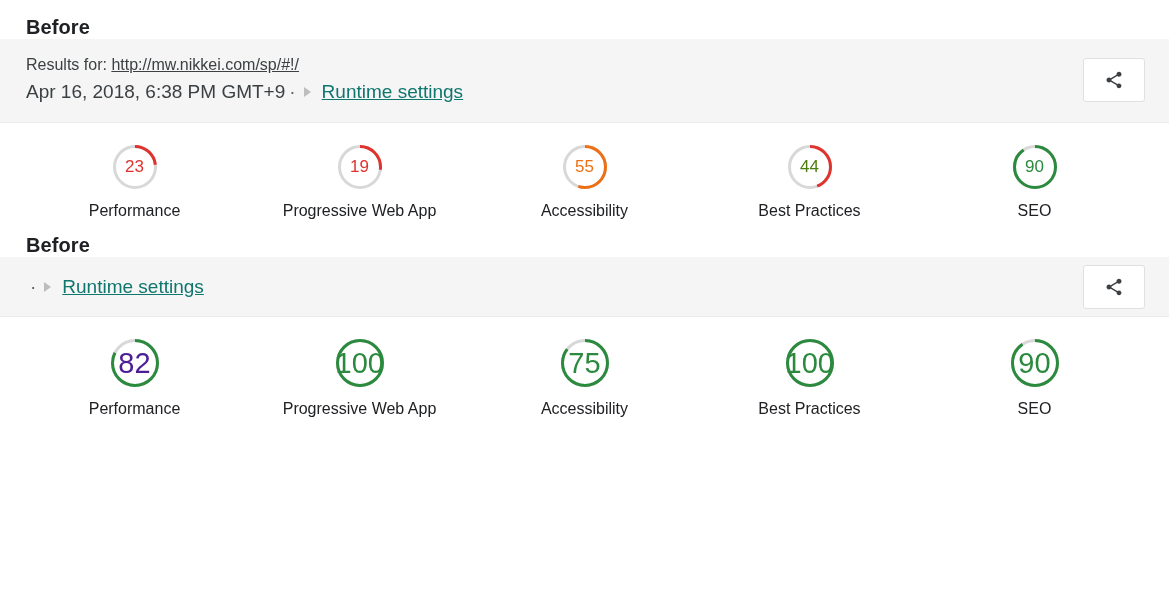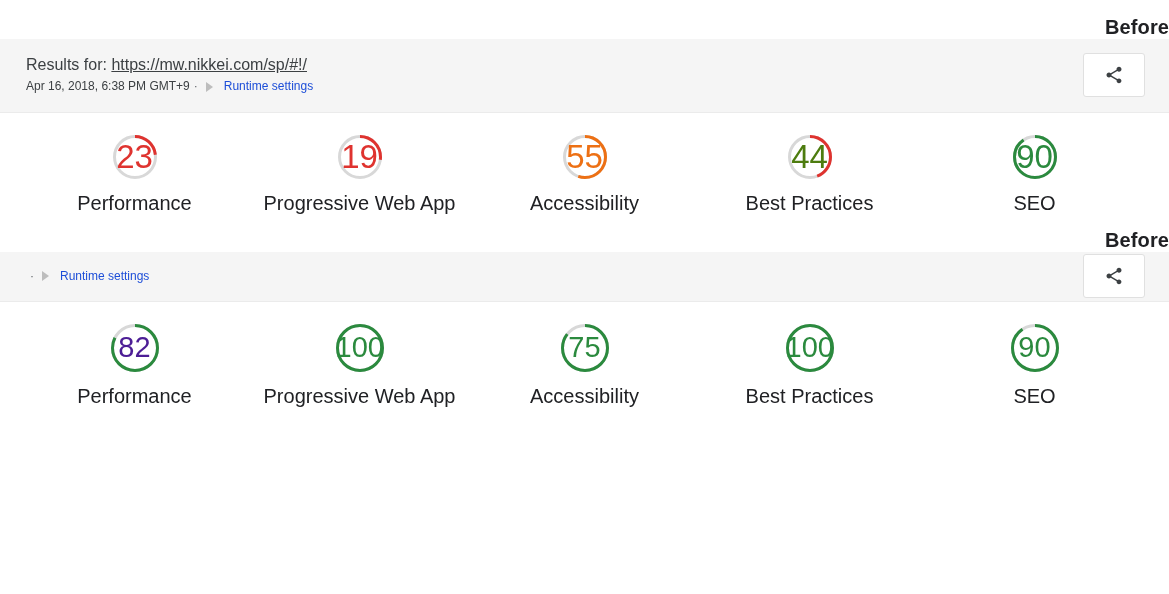--- a/index.html
+++ b/index.html
@@ -19,22 +19,21 @@
     width: 1169px;
     height: 594px;
   }
 
   
   .section-heading {
     font-size: 20px;
     font-weight: bold;
     color: #202124;
     letter-spacing: 0.1px;
-    padding-left: 8px;
-    text-align: right;
+    padding-left: 26px;
   }
 
   
   .report-header {
     position: relative;
     background: #f5f5f5;
     border-bottom: 1px solid #ebebeb;
     padding: 14px 26px 16px 26px;
     min-height: 42px;
     box-sizing: border-box;
@@ -48,21 +47,21 @@
     line-height: 1.45;
     white-space: nowrap;
   }
   .results-label { color: #3c4043; }
   .results-url {
     color: #3c4043;
     text-decoration: underline;
     cursor: pointer;
   }
   .meta-line {
-    font-size: 12px;
+    font-size: 19px;
     color: #3c4043;
     line-height: 1.45;
     margin-top: 2px;
     display: flex;
     align-items: center;
     white-space: nowrap;
   }
   .meta-dot {
     margin: 0 5px 0 4px;
     color: #5f6368;
@@ -71,22 +70,23 @@
     display: inline-block;
     width: 0;
     height: 0;
     border-top: 5px solid transparent;
     border-bottom: 5px solid transparent;
     border-left: 7px solid #bdbdbd;
     margin: 0 11px 0 3px;
     cursor: pointer;
   }
   .runtime-settings {
-    color: #1d4ed8;
+    color: #0f766e;
     cursor: pointer;
+    text-decoration: underline;
   }
 
   
   .share-button {
     position: absolute;
     right: 24px;
     top: 50%;
     transform: translateY(-50%);
     width: 62px;
     height: 44px;
@@ -127,46 +127,46 @@
   }
   .gauge-score {
     position: absolute;
     left: 0; right: 0;
     text-align: center;
     font-weight: normal;
     line-height: 1;
   }
   .gauge-label {
     margin-top: 13px;
-    font-size: 20px;
+    font-size: 16px;
     color: #202124;
     text-align: center;
     white-space: nowrap;
   }
 
   
-  .size-before .gauge-score { font-size: 33px; }
+  .size-before .gauge-score { font-size: 17px; }
   .size-after  .gauge-score { font-size: 29px; }
 
   .block-before { margin-top: 16px; }
   .block-after  { margin-top: 14px; }
 </style>
 </head>
 <body>
 
 <div class="page">
 
   <div class="block-before">
     <div class="section-heading">Before</div>
 
     <div class="report-header">
       <div class="report-header-lines">
         <div class="results-line">
           <span class="results-label">Results for:</span>
-          <span class="results-url">https://mw.nikkei.com/sp/#!/</span>
+          <span class="results-url">http://mw.nikkei.com/sp/#!/</span>
         </div>
         <div class="meta-line">
           <span>Apr 16, 2018, 6:38 PM GMT+9</span>
           <span class="meta-dot">·</span>
           <span class="caret-icon"></span>
           <span class="runtime-settings">Runtime settings</span>
         </div>
       </div>
 
       <div class="share-button">

